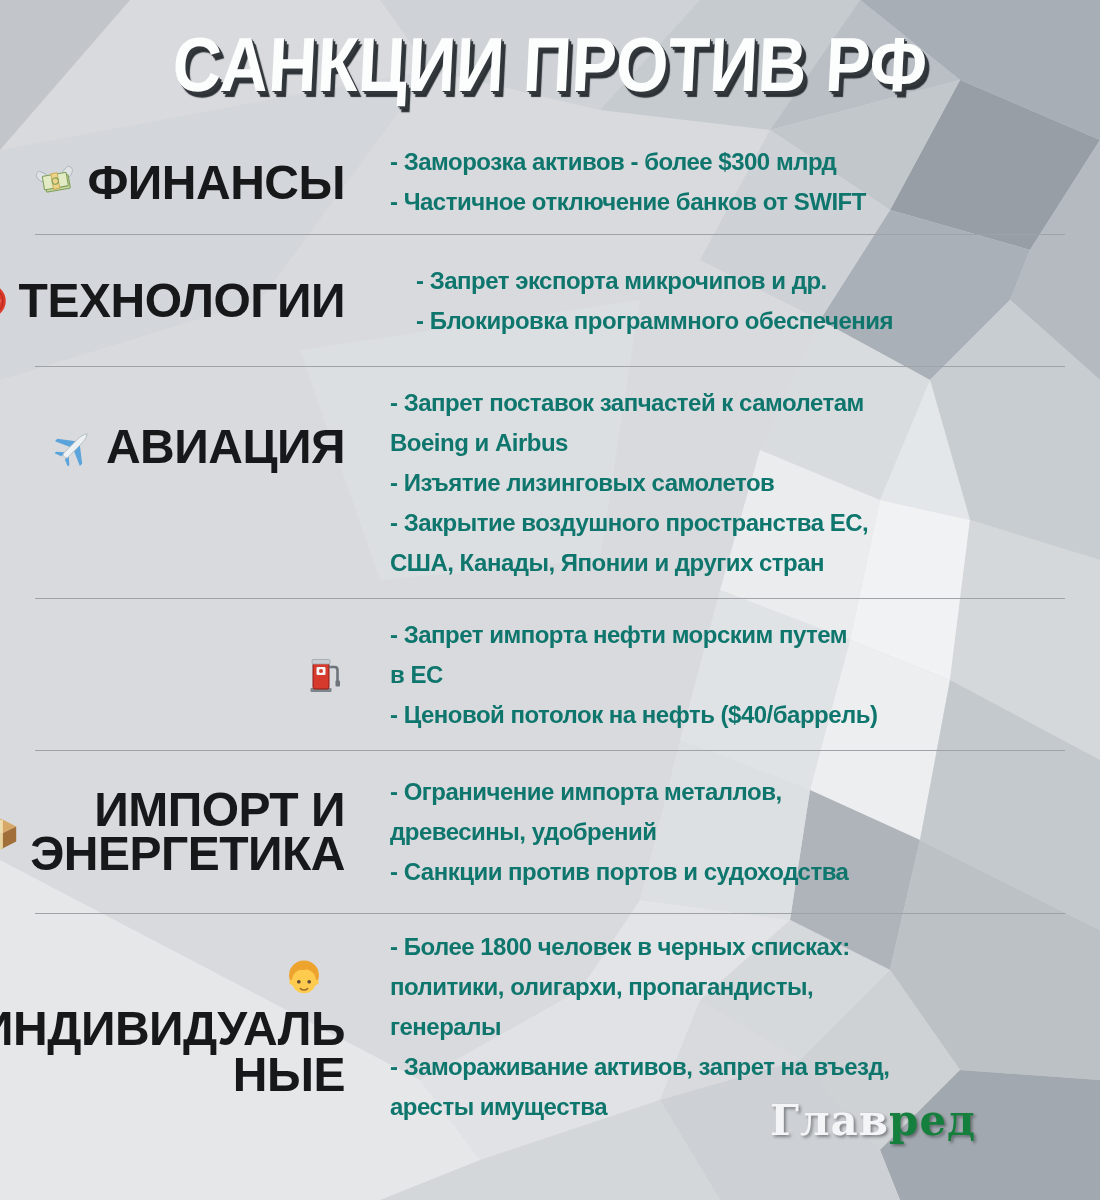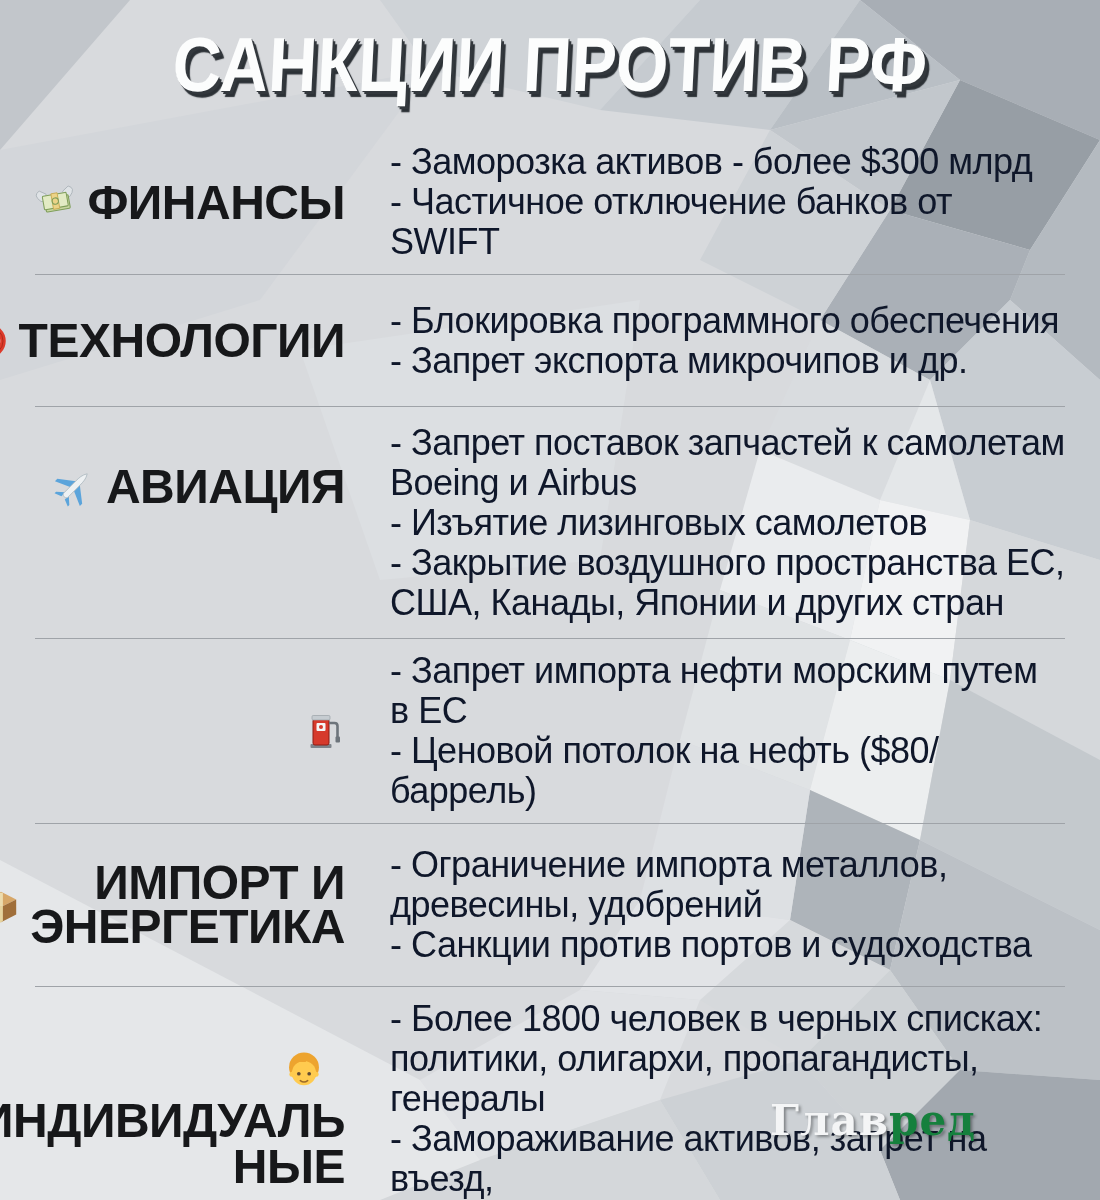--- a/index.html
+++ b/index.html
@@ -23,40 +23,40 @@
 
   .rows{
     position:absolute; top:130px; left:35px; width:1030px;
   }
   .row{
     display:flex; align-items:center;
     border-bottom:1.5px solid #9fa3a8;
   }
   .row:last-child{border-bottom:none;}
   .row-finance{min-height:104px;}
-  .row-technology{min-height:131px;}
+  .row-technology{min-height:131px;gap:26px;}
   .row-aviation{min-height:231px;}
   .row-energy{min-height:151px;}
   .row-import{min-height:162px;}
   .row-individual{min-height:225px;}
 
   .cell-label{
     width:310px; flex:0 0 310px;
     display:flex; justify-content:flex-end; align-items:center; gap:10px;
     font-size:48px; font-weight:700; color:#17181a; letter-spacing:-0.5px;
     text-align:right;
   }
   .row-aviation .cell-label{align-self:flex-start; padding-top:52px;text-align:center;}
   .label-lines{display:flex; flex-direction:column; text-align:right; line-height:44px;}
   .cell-label.stacked{flex-direction:column; align-items:flex-end; gap:2px; line-height:44px;}
   .cell-label.stacked .icon{margin-right:18px; margin-bottom:2px;}
 
   .cell-text{
     flex:1; padding-left:45px; padding-top:12px; padding-bottom:12px;
-    font-size:36px; font-weight:400; color:#0f172a; line-height:40px;
+    font-size:24px; font-weight:700; color:#0f766e; line-height:40px;
     letter-spacing:-0.5px;
   }
   .bullet{white-space:pre-line;}
 
   .icon{display:inline-block; flex:0 0 auto;}
   .icon svg{display:block;}
 
   .logo{
     position:absolute; left:770px; top:1096px;
     font-family:"DejaVu Serif", serif; font-weight:700; font-size:42px;
@@ -140,22 +140,22 @@
           <span class="icon">
             <svg width="40" height="40" viewBox="0 0 40 40">
               <circle cx="20" cy="20" r="14" fill="rgba(255,255,255,0.45)" stroke="#dd3a2a" stroke-width="5.5"></circle>
               <line x1="10.5" y1="10.5" x2="29.5" y2="29.5" stroke="#dd3a2a" stroke-width="5.5"></line>
               <circle cx="20" cy="20" r="14" fill="none" stroke="#a32417" stroke-width="0.8"></circle>
             </svg>
           </span>
           <span>ТЕХНОЛОГИИ</span>
         </div>
         <div class="cell-text">
+          <div class="bullet">- Запрет экспорта микрочипов и др.</div>
           <div class="bullet">- Блокировка программного обеспечения</div>
-          <div class="bullet">- Запрет экспорта микрочипов и др.</div>
         </div>
       </div>
 
       <div class="row row-aviation">
         <div class="cell-label">
           <span class="icon">
             <svg width="44" height="44" viewBox="0 0 40 40">
               <g transform="rotate(45 20 20)">
                 <path d="M17.5,15 L4,25.5 L4,28.5 L17.5,22.5 Z" fill="#5ba4db"></path>
                 <path d="M22.5,15 L36,25.5 L36,28.5 L22.5,22.5 Z" fill="#5ba4db"></path>
@@ -186,21 +186,21 @@
               <rect x="11.5" y="12" width="9" height="8" rx="1" fill="#f4f6f6"></rect>
               <circle cx="16" cy="16" r="2" fill="#d63a2c"></circle>
               <path d="M24,12 h5.5 q3,0 3,3 v11" stroke="#6d747b" stroke-width="2.6" fill="none"></path>
               <rect x="30.5" y="25.5" width="4.5" height="6" rx="1" fill="#6d747b"></rect>
             </svg>
           </span>
         </div>
         <div class="cell-text">
           <div class="bullet">- Запрет импорта нефти морским путем
 в ЕС</div>
-          <div class="bullet">- Ценовой потолок на нефть ($80/баррель)</div>
+          <div class="bullet">- Ценовой потолок на нефть ($40/баррель)</div>
         </div>
       </div>
 
       <div class="row row-import">
         <div class="cell-label">
           <span class="icon" style="margin-top:4px;">
             <svg width="38" height="38" viewBox="0 0 40 40">
               <polygon points="20,4 36,12 20,20 4,12" fill="#d7a768"></polygon>
               <polygon points="4,12 20,20 20,36 4,28" fill="#b8854a"></polygon>
               <polygon points="36,12 20,20 20,36 36,28" fill="#a06f3a"></polygon>

